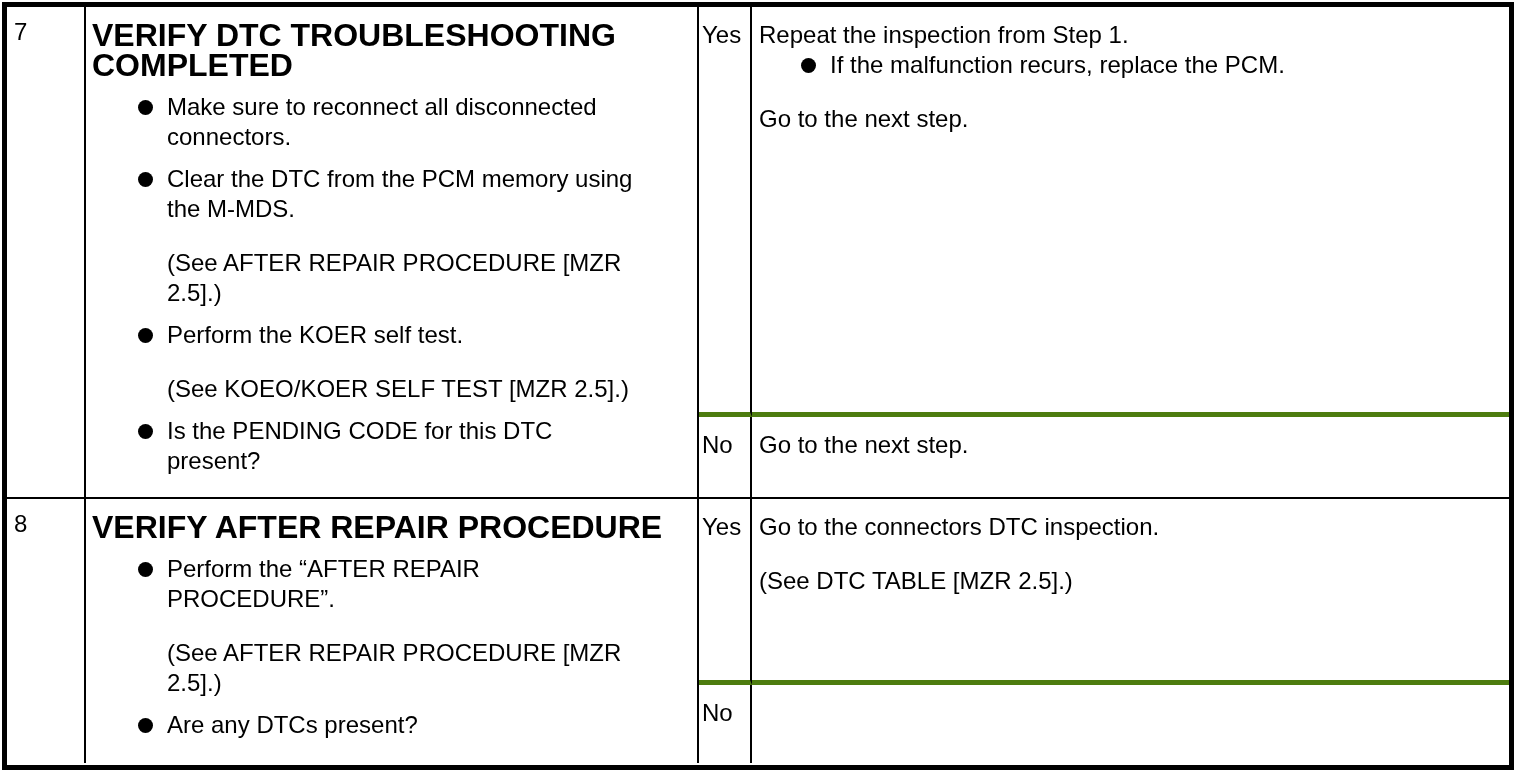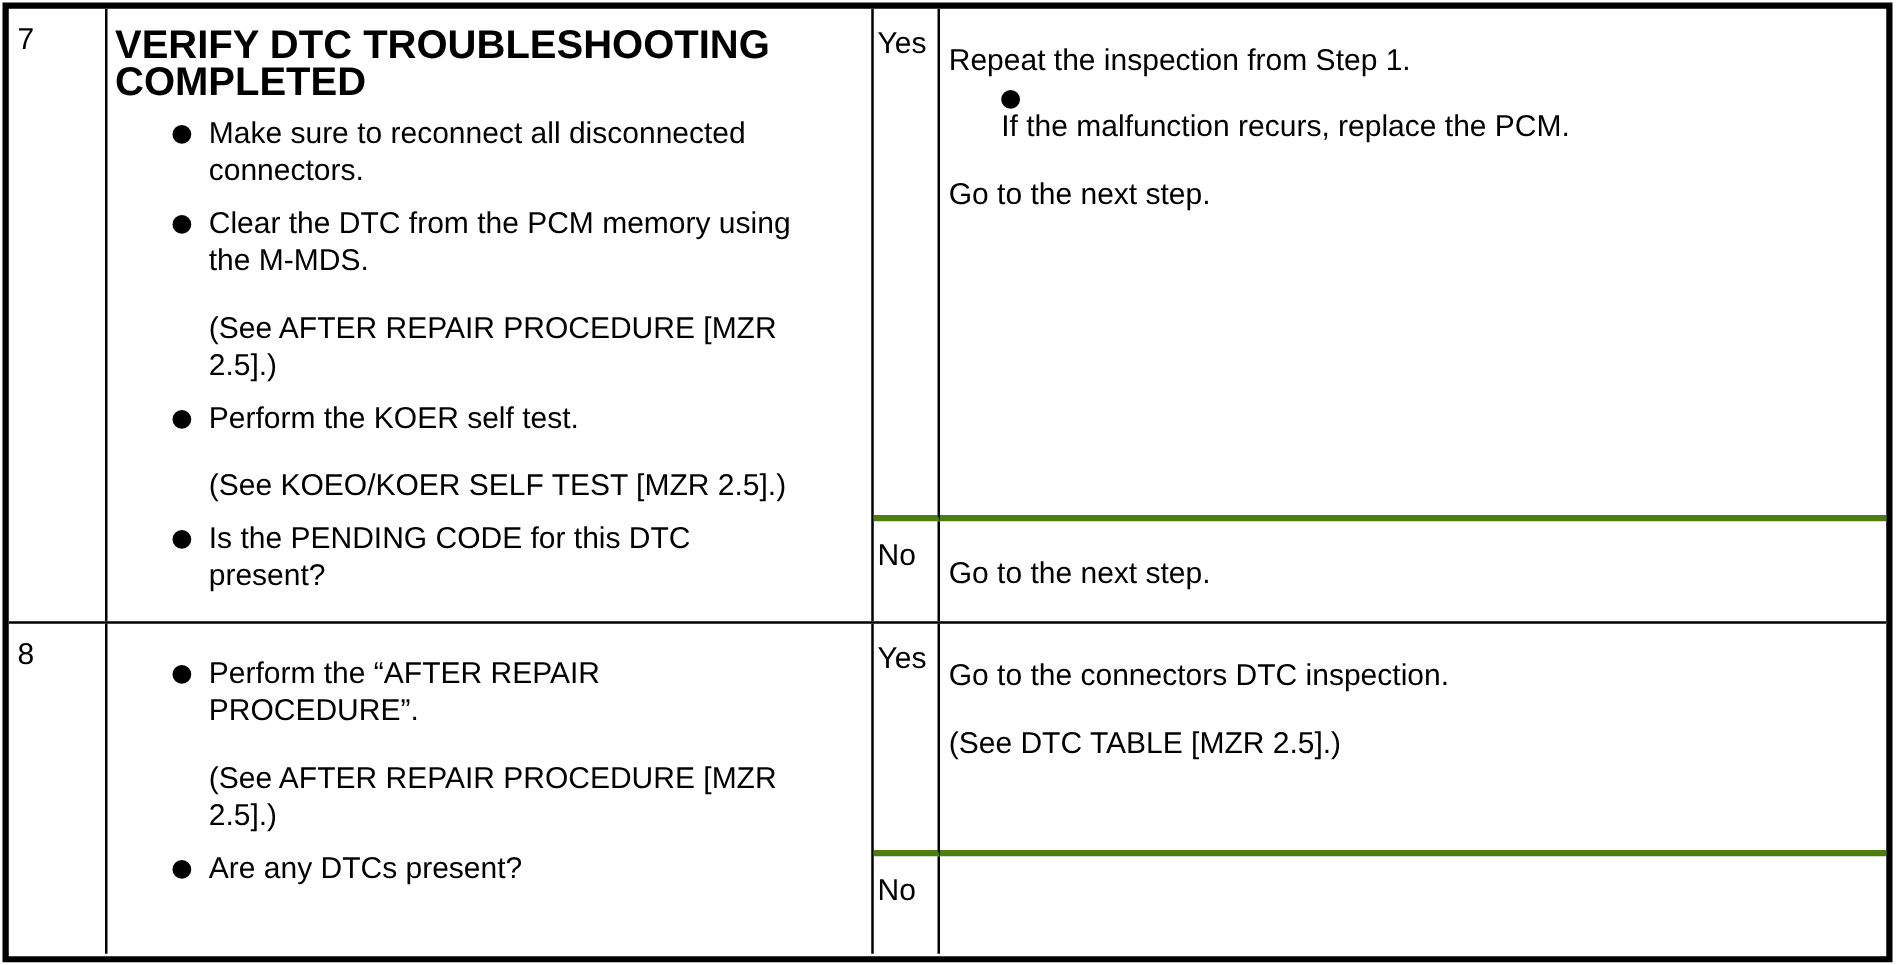--- a/index.html
+++ b/index.html
@@ -43,21 +43,21 @@
     border-right: 2px solid #000;
     padding: 13px 8px 0 6px;
   }
   .blabel {
     grid-column: 3;
     border-right: 2px solid #000;
     padding: 13px 0 0 3px;
   }
   .action {
     grid-column: 4;
-    padding: 27px 10px 0 7px;
+    padding: 13px 10px 0 7px;
   }
   .rowline { border-bottom: 5px solid #4d7c0f; }
   .title {
     margin: 0;
     font-size: 32px;
     font-weight: bold;
     line-height: 30px;
     white-space: pre-line;
   }
   .para {
@@ -75,21 +75,21 @@
     flex: 0 0 15px;
     width: 15px;
     height: 15px;
     border-radius: 50%;
     background: #000000;
     margin-top: 8px;
     margin-right: 14px;
   }
   .bullet-body { flex: 1 1 auto; min-width: 0; }
   .bullet-body .para + .para { margin-top: 24px; }
-  .action > * + * { margin-top: 24px; flex-direction: column; }
+  .action > * + * { margin-top: 24px; }
 </style>
 </head>
 <body>
 
 <div class="doc">
 
   <section class="step step7">
     <div class="cell num">
       <span>7</span>
     </div>
@@ -153,20 +153,21 @@
       <p class="para">Go to the next step.</p>
     </div>
   </section>
 
   <section class="step step8">
     <div class="cell num">
       <span>8</span>
     </div>
 
     <div class="cell desc">
+      <h3 class="title">VERIFY AFTER REPAIR PROCEDURE</h3>
 
       <div class="bullet-item">
         <span class="dot"></span>
         <div class="bullet-body">
           <p class="para">Perform the “AFTER REPAIR
 PROCEDURE”.</p>
           <p class="para">(See AFTER REPAIR PROCEDURE [MZR
 2.5].)</p>
         </div>
       </div>

